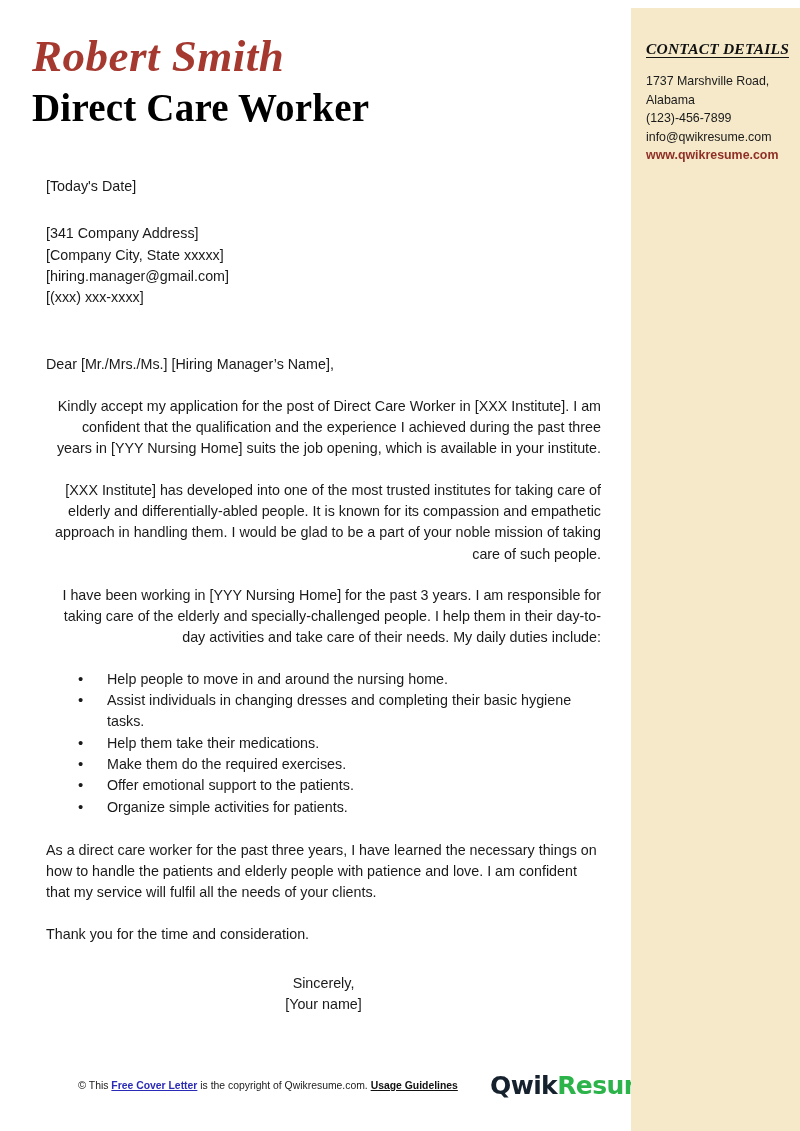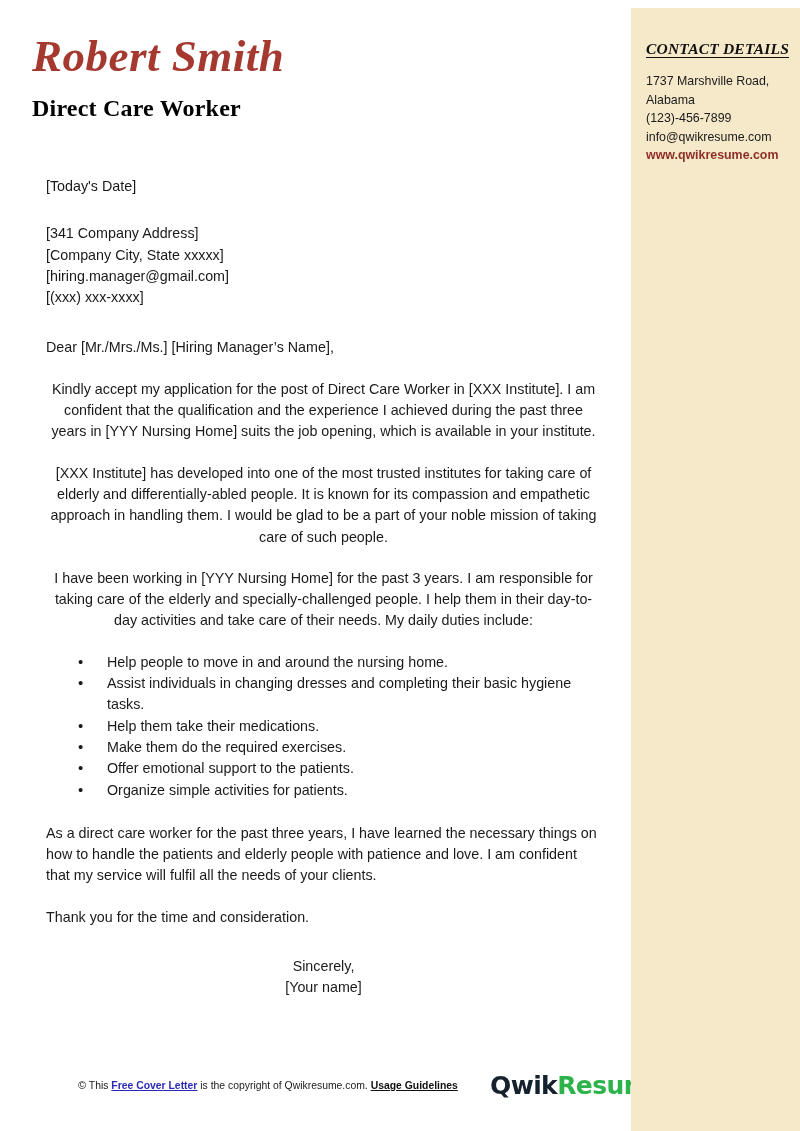--- a/index.html
+++ b/index.html
@@ -68,50 +68,50 @@
     font-size: 45px;
     line-height: 52px;
     color: #a5392f;
     margin: 0;
     letter-spacing: 0.5px;
     font-style: italic;
   }
   .applicant-title {
     font-family: "Liberation Serif", serif;
     font-weight: bold;
-    font-size: 24px;
+    font-size: 39px;
     line-height: 40px;
     color: #000000;
     margin: 6px 0 0 0;
     letter-spacing: 0.2px;
   }
 
   .letter-body {
     padding: 0 30px 0 46px;
     margin-top: 48px;
     font-size: 14.3px;
     line-height: 21.3px;
     color: #1a1a1a;
   }
   .date-line {
     margin: 0 0 26px 0;
   }
   .recipient-block {
-    margin: 0 0 29px 0;
+    margin: 0 0 46px 0;
   }
   .recipient-block .addr-line {
     margin: 0;
     line-height: 21.3px;
   }
   .salutation {
     margin: 0 0 20px 0;
   }
   .para {
     margin: 0 0 20px 0;
-    text-align: center;
+    text-align: right;
   }
   .duties-list {
     list-style: none;
     margin: 8px 0 22px 0;
     padding: 0 0 0 32px;
   }
   .duties-list li {
     position: relative;
     padding-left: 29px;
     margin-bottom: 0px;

